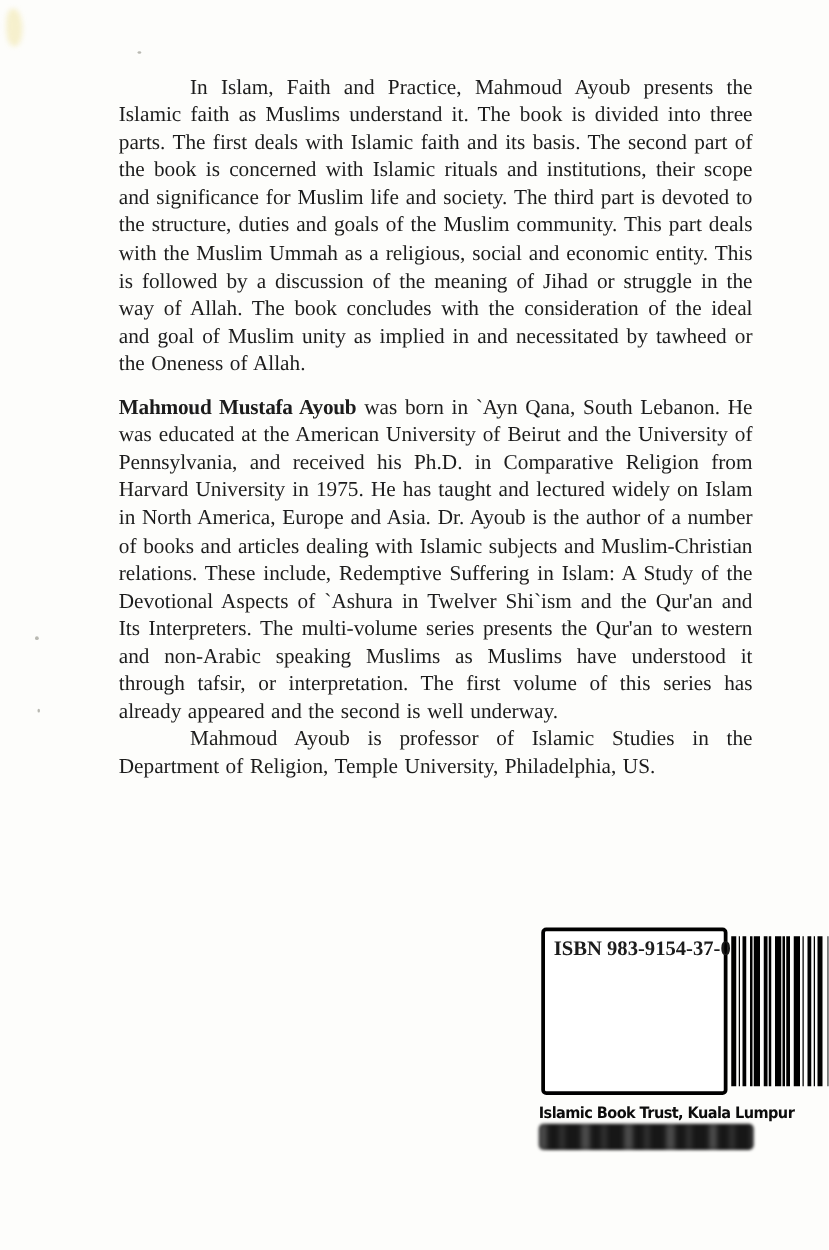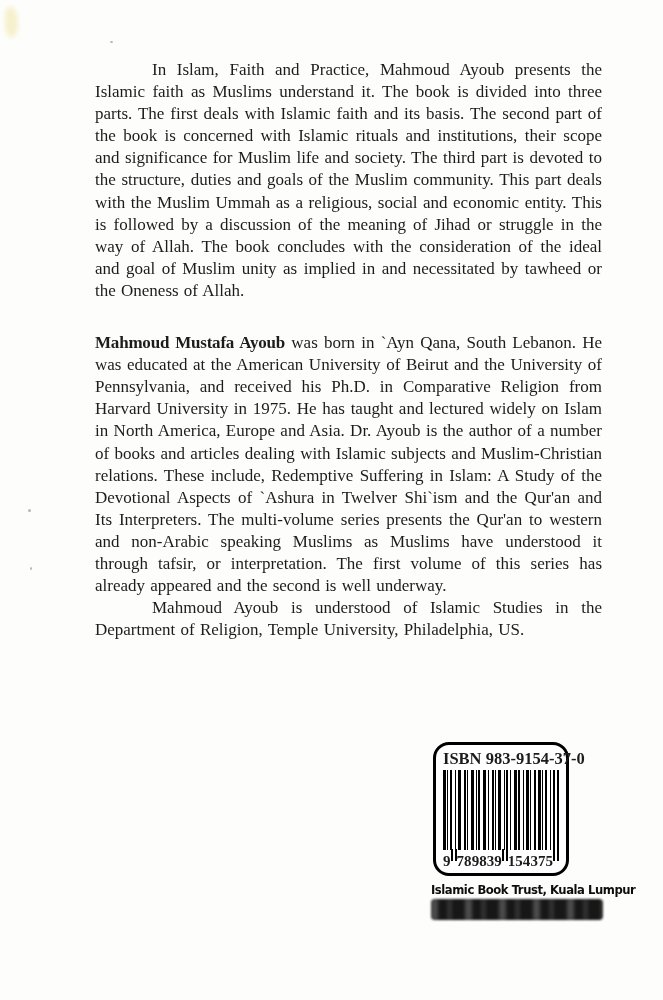--- a/index.html
+++ b/index.html
@@ -34,36 +34,36 @@
     left: 95px; top: 59px; width: 507px;
   }
   .para {
     margin: 0;
     font-size: 17px;
     line-height: 22.1px;
     text-align: justify;
     word-spacing: 1px;
   }
   .para.indent { text-indent: 57px; }
-  .para.gap { margin-top: 30px; }
+  .para.gap { margin-top: 13px; }
   .seg-italic { }
   .seg-bold { font-weight: bold; letter-spacing: -0.2px; }
 
   
   .barcode-box {
     position: absolute;
     left: 433px; top: 742px;
-    width: 136px; height: 134px;
+    width: 149px; height: 134px;
     box-sizing: border-box;
     background: #ffffff;
     border: 3px solid #000000;
-    border-radius: 16px;
+    border-radius: 4px;
     padding: 3px 7px 4px 7px;
     display: flex;
-    flex-direction: column;
+    flex-direction: row;
   }
   .isbn-label {
     font-family: "Liberation Serif", serif;
     font-weight: bold;
     font-size: 16.5px;
     line-height: 21px;
     text-align: center;
     white-space: nowrap;
   }
   .bars {
@@ -131,21 +131,21 @@
 <div class="page">
 
   <div class="smudge"></div>
   <div class="speck speck1"></div>
   <div class="speck speck2"></div>
   <div class="speck speck3"></div>
 
   <div class="text-block" id="text-block">
       <p class="para indent"><span>In </span><span class="seg-italic">Islam, Faith and Practice</span><span>, Mahmoud Ayoub presents the Islamic faith as Muslims understand it. The book is divided into three parts. The first deals with Islamic faith and its basis. The second part of the book is concerned with Islamic rituals and institutions, their scope and significance for Muslim life and society. The third part is devoted to the structure, duties and goals of the Muslim community. This part deals with the Muslim </span><span class="seg-italic">Ummah</span><span> as a religious, social and economic entity. This is followed by a discussion of the meaning of </span><span class="seg-italic">Jihad</span><span> or struggle in the way of Allah. The book concludes with the consideration of the ideal and goal of Muslim unity as implied in and necessitated by </span><span class="seg-italic">tawheed</span><span> or the Oneness of Allah.</span></p>
       <p class="para gap"><span class="seg-bold">Mahmoud Mustafa Ayoub</span><span> was born in `Ayn Qana, South Lebanon. He was educated at the American University of Beirut and the University of Pennsylvania, and received his Ph.D. in Comparative Religion from Harvard University in 1975. He has taught and lectured widely on Islam in North America, Europe and Asia. Dr. Ayoub is the author of a number of books and articles dealing with Islamic subjects and Muslim-Christian relations. These include, </span><span class="seg-italic">Redemptive Suffering in Islam: A Study of the Devotional Aspects of `Ashura in Twelver Shi`ism</span><span> and the </span><span class="seg-italic">Qur'an and Its Interpreters</span><span>. The multi-volume series presents the Qur'an to western and non-Arabic speaking Muslims as Muslims have understood it through </span><span class="seg-italic">tafsir</span><span>, or interpretation. The first volume of this series has already appeared and the second is well underway.</span></p>
-      <p class="para indent"><span>Mahmoud Ayoub is understood of Islamic Studies in the Department of Religion, Temple University, Philadelphia, US.</span></p>
+      <p class="para indent"><span>Mahmoud Ayoub is professor of Islamic Studies in the Department of Religion, Temple University, Philadelphia, US.</span></p>
     </div>
 
   <div class="barcode-box">
     <div class="isbn-label">ISBN 983-9154-37-0</div>
     <div class="bars" id="barcode-bars">
         <div class="bar" style="width: 4.625px; margin-right: 1.54167px;"></div>
         <div class="bar" style="width: 1.54167px; margin-right: 1.54167px;"></div>
         <div class="bar" style="width: 3.08333px; margin-right: 3.08333px;"></div>
         <div class="bar" style="width: 1.54167px; margin-right: 1.54167px;"></div>
         <div class="bar" style="width: 4.625px; margin-right: 3.08333px;"></div>

